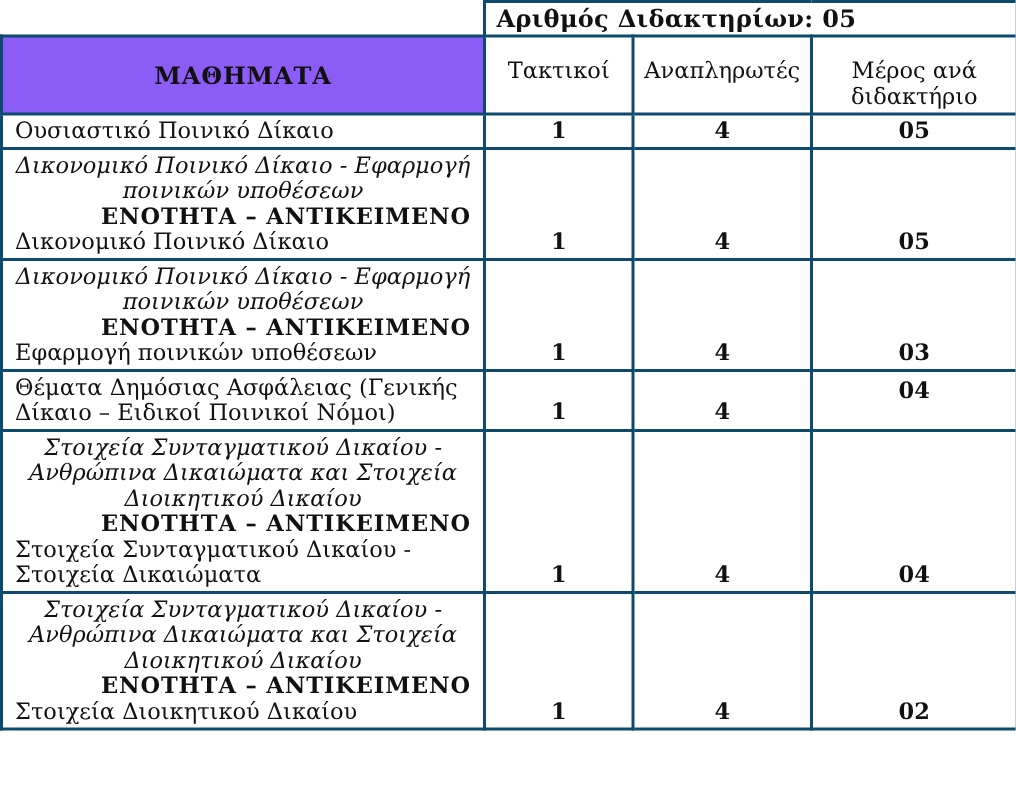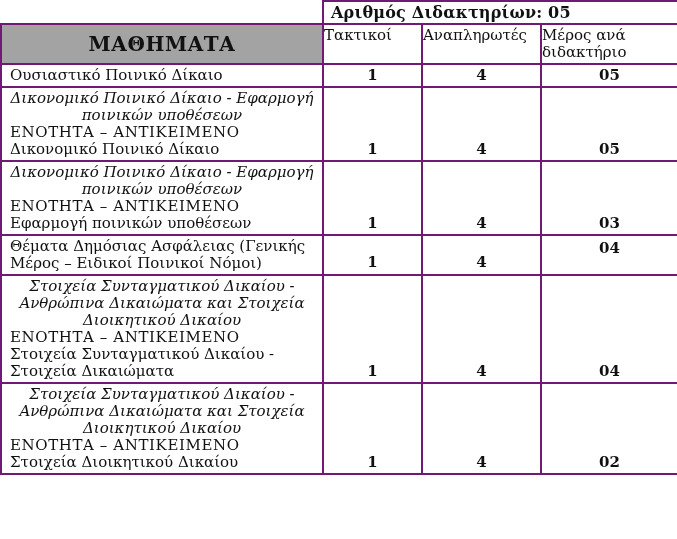--- a/index.html
+++ b/index.html
@@ -18,67 +18,67 @@
     border-collapse: collapse;
     table-layout: fixed;
     width: 677px;
   }
   col.c-subject { width: 322px; }
   col.c-taktikoi { width: 99px; }
   col.c-anaplirotes { width: 119px; }
   col.c-ores { width: 137px; }
 
   td, th {
-    border: 2px solid #701a75;
+    border: 2px solid #0c4a6e;
     padding: 0;
     font-size: 15px;
   }
 
   
   td.blank-corner {
     border: none;
     background: #ffffff;
   }
   td.classrooms-cell {
     font-weight: bold;
     font-size: 16px;
     text-align: left;
     vertical-align: middle;
     padding: 1px 7px;
     height: 18px;
     letter-spacing: 0.2px;
   }
   th.subjects-cell {
-    background: #a3a3a3;
+    background: #8b5cf6;
     font-weight: bold;
-    font-size: 20px;
+    font-size: 16px;
     text-align: center;
     vertical-align: middle;
     height: 36px;
     letter-spacing: 0.6px;
   }
   th.colhead-cell {
     font-weight: normal;
-    text-align: left;
+    text-align: center;
     vertical-align: top;
-    padding-top: 2px;
+    padding-top: 14px;
     line-height: 17px;
     height: 36px;
   }
   td.subject-cell {
     padding: 2px 8px;
     line-height: 17px;
     vertical-align: top;
     margin-left: 32px;
   }
   .line.left   { text-align: left; }
   .line.center { text-align: center; font-style: italic; }
   .line.center-bold {
-    text-align: left;
-    font-weight: normal;
+    text-align: right;
+    font-weight: bold;
     letter-spacing: 0.6px;
   }
   td.val {
     text-align: center;
     font-weight: bold;
     line-height: 17px;
   }
   td.val.valign-center { vertical-align: middle; }
   td.val.valign-bottom { vertical-align: bottom; padding-bottom: 2px; }
   td.val-taktikoi.valign-split,
@@ -134,21 +134,21 @@
           <div class="line center-bold">ΕΝΟΤΗΤΑ – ΑΝΤΙΚΕΙΜΕΝΟ</div>
           <div class="line left">Εφαρμογή ποινικών υποθέσεων</div>
         </td>
         <td class="val val-taktikoi valign-bottom">1</td>
         <td class="val val-anaplirotes valign-bottom">4</td>
         <td class="val val-ores valign-bottom">03</td>
       </tr>
       <tr>
         <td class="subject-cell">
           <div class="line left">Θέματα Δημόσιας Ασφάλειας (Γενικής</div>
-          <div class="line left">Μέρος – Ειδικοί Ποινικοί Νόμοι)</div>
+          <div class="line left">Δίκαιο – Ειδικοί Ποινικοί Νόμοι)</div>
         </td>
         <td class="val val-taktikoi valign-split">1</td>
         <td class="val val-anaplirotes valign-split">4</td>
         <td class="val val-ores valign-split">04</td>
       </tr>
       <tr>
         <td class="subject-cell">
           <div class="line center">Στοιχεία Συνταγματικού Δικαίου -</div>
           <div class="line center">Ανθρώπινα Δικαιώματα και Στοιχεία</div>
           <div class="line center">Διοικητικού Δικαίου</div>

